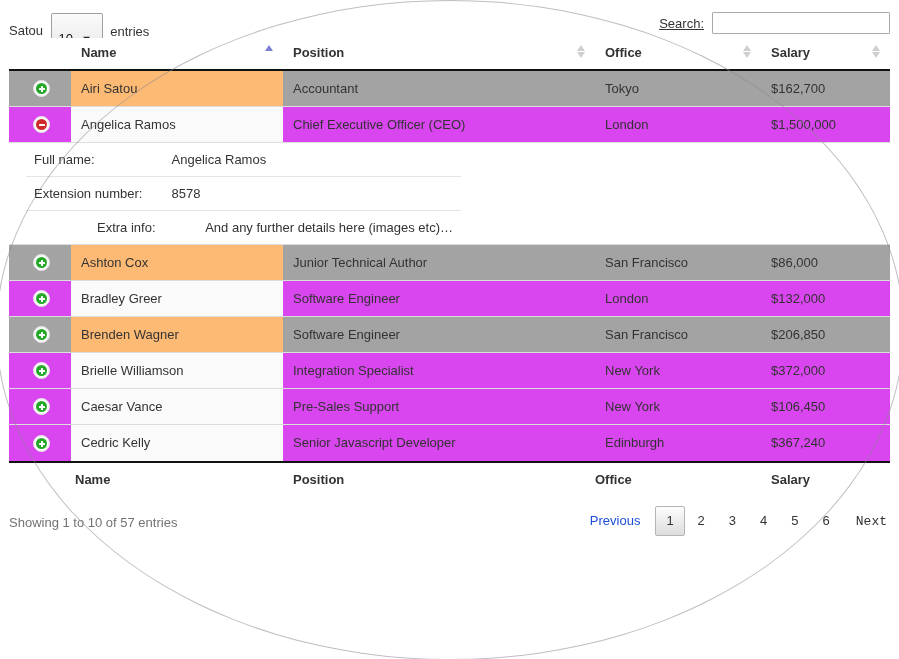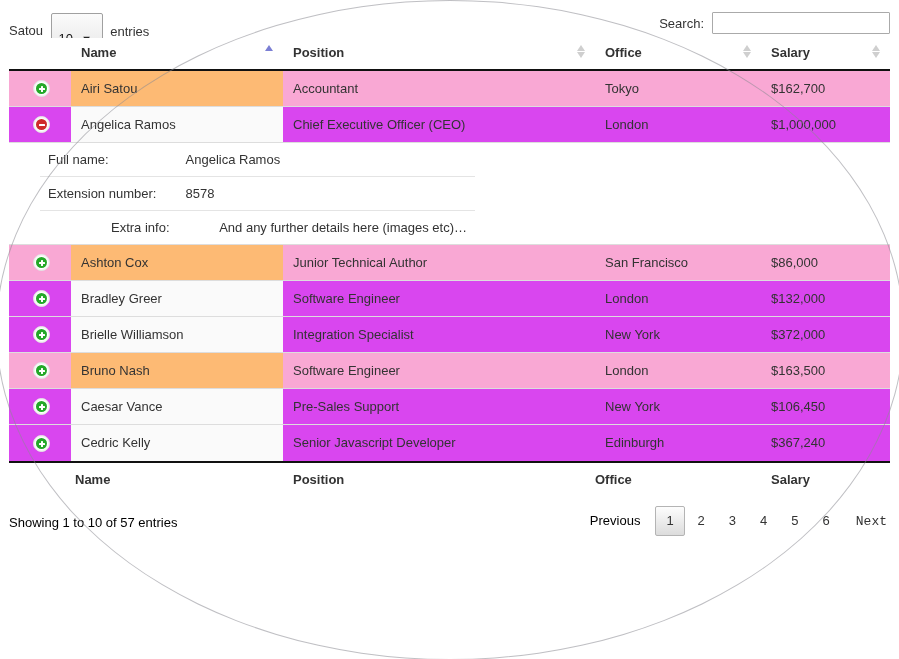--- a/index.html
+++ b/index.html
@@ -81,21 +81,21 @@
   .length-ctl .lbl { vertical-align: middle; }
 
   .filter-ctl {
     position: absolute;
     right: 0;
     top: 12px;
     font-size: 13px;
     color: #333;
     white-space: nowrap;
   }
-  .filter-ctl .flabel { vertical-align: middle; margin-right: 8px; }
+  .filter-ctl .flabel { vertical-align: middle; margin-right: 8px; text-decoration: underline; }
   .filter-ctl input {
     vertical-align: middle;
     width: 170px;
     height: 18px;
     border: 1px solid #aaaaaa;
     border-radius: 1px;
     padding: 1px 3px;
     font-family: "Liberation Sans", sans-serif;
     font-size: 13px;
     background: #fff;
@@ -153,21 +153,21 @@
     color: #333333;
     padding: 9px 10px;
     border-bottom: 1px solid #dddddd;
     box-sizing: border-box;
     vertical-align: middle;
     background: #ffffff;
     overflow: hidden;
     white-space: nowrap;
     text-overflow: ellipsis;
   }
-  tr.odd td   { background: #f9a8d4; }
+  tr.odd td   { background: #a3a3a3; }
   tr.even td  { background: #d946ef; }
   tr.odd  td.name-col { background: #fdba74; }
   tr.even td.name-col { background: #fafafa; }
   td.ctl-col { text-align: left; padding-left: 24px; }
 
   
   .dtctl {
     display: inline-block;
     width: 17px;
     height: 17px;
@@ -199,21 +199,21 @@
   
   td.child-cell {
     padding: 0;
     background: #ffffff;
     border-bottom: 1px solid #dddddd;
   }
   table.child {
     border-collapse: collapse;
     table-layout: fixed;
     width: 435px;
-    margin: 0 0 0 31px;
+    margin: 0 0 0 17px;
   }
   table.child td {
     border: none;
     border-bottom: 1px solid #e4e4e4;
     padding: 9px 8px;
     font-size: 13px;
     color: #333;
     background: #fff;
     white-space: nowrap;
     vertical-align: middle;
@@ -240,21 +240,21 @@
   .bottombar {
     position: relative;
     height: 46px;
     margin-top: 2px;
   }
   .dt-info {
     position: absolute;
     left: 0;
     top: 17px;
     font-size: 13px;
-    color: #000000;
+    color: #737373;
     white-space: nowrap;
   }
   .dt-paginate {
     position: absolute;
     right: 0;
     top: 8px;
     white-space: nowrap;
     font-size: 0;
   }
   .pbtn {
@@ -266,21 +266,21 @@
     margin-left: 2px;
     border: 1px solid transparent;
     border-radius: 2px;
     box-sizing: border-box;
     min-width: 14px;
     text-align: center;
     cursor: pointer;
     background: transparent;
     line-height: 16px;
   }
-  .pbtn.disabled { color: #000000; cursor: default; }
+  .pbtn.disabled { color: #1d4ed8; cursor: default; }
   .pbtn.current {
     background: linear-gradient(180deg,#fdfdfd 0%,#dcdcdc 100%);
     border: 1px solid #b4b4b4;
     color: #333;
   }
   .pbtn.num { padding: 6px 10px; }
   .pbtn.next { padding-right: 2px; font-family: Liberation Mono, monospace; }
 </style>
 </head>
 <body>
@@ -357,21 +357,21 @@
         <td>$162,700</td>
       </tr>
 
       <tr class="even">
         <td class="ctl-col">
           <span class="dtctl minus"><i class="disc"></i><i class="bar-h"></i></span>
         </td>
         <td class="name-col">Angelica Ramos</td>
         <td>Chief Executive Officer (CEO)</td>
         <td>London</td>
-        <td>$1,000,000</td>
+        <td>$1,500,000</td>
       </tr>
 
       <tr>
         <td class="child-cell" colspan="5">
           <table class="child">
             <tbody>
                 <tr>
               <td class="k">Full name:</td>
               <td class="v">Angelica Ramos</td>
             </tr>
@@ -401,40 +401,40 @@
       <tr class="even">
         <td class="ctl-col">
           <span class="dtctl plus"><i class="disc"></i><i class="bar-h"></i><i class="bar-v"></i></span>
         </td>
         <td class="name-col">Bradley Greer</td>
         <td>Software Engineer</td>
         <td>London</td>
         <td>$132,000</td>
       </tr>
 
+      <tr class="odd">
+        <td class="ctl-col">
+          <span class="dtctl plus"><i class="disc"></i><i class="bar-h"></i><i class="bar-v"></i></span>
+        </td>
+        <td class="name-col">Brenden Wagner</td>
+        <td>Software Engineer</td>
+        <td>San Francisco</td>
+        <td>$206,850</td>
+      </tr>
 
       <tr class="even">
         <td class="ctl-col">
           <span class="dtctl plus"><i class="disc"></i><i class="bar-h"></i><i class="bar-v"></i></span>
         </td>
         <td class="name-col">Brielle Williamson</td>
         <td>Integration Specialist</td>
         <td>New York</td>
         <td>$372,000</td>
       </tr>
 
-      <tr class="odd">
-        <td class="ctl-col">
-          <span class="dtctl plus"><i class="disc"></i><i class="bar-h"></i><i class="bar-v"></i></span>
-        </td>
-        <td class="name-col">Bruno Nash</td>
-        <td>Software Engineer</td>
-        <td>London</td>
-        <td>$163,500</td>
-      </tr>
 
       <tr class="even">
         <td class="ctl-col">
           <span class="dtctl plus"><i class="disc"></i><i class="bar-h"></i><i class="bar-v"></i></span>
         </td>
         <td class="name-col">Caesar Vance</td>
         <td>Pre-Sales Support</td>
         <td>New York</td>
         <td>$106,450</td>
       </tr>

